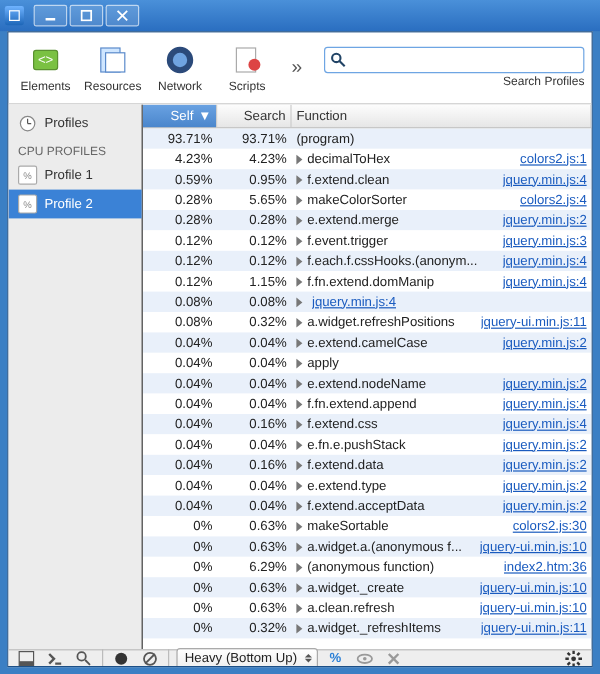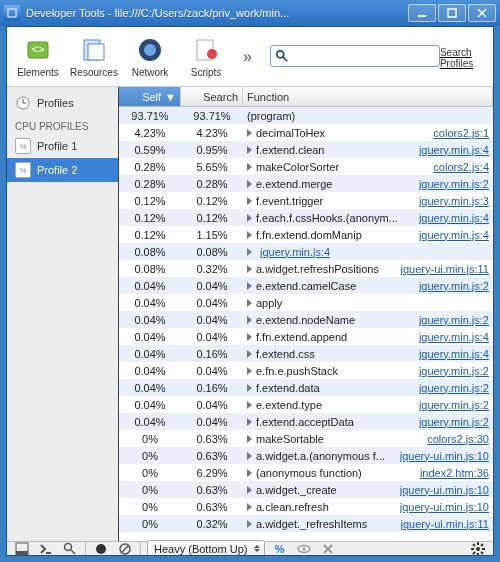--- a/index.html
+++ b/index.html
@@ -10,21 +10,21 @@
 .titlebar-icon svg { width:10px; height:10px; }
 .window-title { flex: 1; white-space: nowrap; overflow: hidden; text-overflow: ellipsis; text-shadow: 0 1px 0 rgba(0,0,0,.3); }
 .win-btn { width: 28px; height: 18px; margin-left: 2px; border: 1px solid rgba(255,255,255,.6); border-radius: 2px; background: rgba(255,255,255,.15); display:flex; align-items:center; justify-content:center; color:#fff; }
 .win-btn svg { width:10px; height:10px; }
 .content { flex: 1; margin: 0 6px 6px 6px; background: #fff; border: 1px solid #1c4f86; display:flex; flex-direction:column; overflow:hidden; }
 .toolbar { height: 60px; border-bottom: 1px solid #ccc; display: flex; align-items: center; padding: 4px 6px; gap: 6px; }
 .tabitem { width: 50px; display:flex; flex-direction:column; align-items:center; gap:2px; cursor:default; }
 .tabitem .ticon { width: 30px; height: 30px; border-radius:4px; display:flex; align-items:center; justify-content:center; }
 .tabitem span.lbl { font-size: 10px; color: #333; }
 .more { font-size: 16px; color: #555; padding: 0 6px; }
-.searchwrap { flex:1; margin-left: 6px; display:flex; flex-direction:row; align-items:flex-start;text-decoration:underline; }
+.searchwrap { flex:1; margin-left: 6px; display:flex; flex-direction:column; align-items:flex-end; }
 .searchbox { width: 100%; height: 22px; border: 1px solid #6ea5e3; border-radius: 3px; display:flex; align-items:center; padding:0 4px; background:#fff; }
 .searchbox svg { width:14px; height:14px; color:#246; }
 .searchbox input { border:none; outline:none; flex:1; margin-left:4px; font-size:11px; }
 .searchlabel { font-size: 10px; color:#333; margin-top:2px; }
 .main { flex:1; display:flex; overflow:hidden; }
 .sidebar { width: 112px; border-right: 1px solid #404040; background: #ececec; display:flex; flex-direction:column; padding-top:4px; }
 .side-item { display:flex; align-items:center; gap:6px; padding: 4px 8px; color:#333; }
 .side-item.sel { background: #3b82d6; color:#fff; }
 .side-sect { font-size:10px; color:#666; padding: 6px 8px 2px; }
 .table-area { flex:1; display:flex; flex-direction:column; overflow:hidden; }
@@ -32,21 +32,21 @@
 .thead .col { border-right:1px solid #ccc; display:flex; align-items:center; padding:0 4px; }
 .col-self { width: 62px; justify-content:flex-end; background:linear-gradient(#6aa2e2,#4a86cc); color:#fff; }
 .col-self .sort { margin-left:4px; }
 .col-total { width: 62px; justify-content:flex-end; }
 .col-fn { flex:1; }
 .tbody { flex:1; overflow-y:auto; overflow-x:hidden; }
 .row { height: 17px; display:flex; align-items:center; font-size:10.5px; }
 .row.odd { background:#fff; }
 .row.even { background:#e9f0fa; }
 .row .c { padding:0 4px; overflow:hidden; white-space:nowrap; text-overflow:ellipsis; }
-.row .c-self, .row .c-total { width:62px; text-align:center; color:#222; }
+.row .c-self, .row .c-total { width:62px; text-align:right; color:#222; }
 .row .c-fn { flex:1; display:flex; align-items:center; color:#222; min-width:0; }
 .row .c-fn .tri { width:0;height:0;border-top:4px solid transparent;border-bottom:4px solid transparent;border-left:5px solid #777; margin-right:4px; flex-shrink:0; }
 .row .c-fn .fname { flex:1; overflow:hidden; text-overflow:ellipsis; white-space:nowrap; }
 .row .c-fn .loc { color:#1a5bbf; text-decoration:underline; margin-left:4px; flex-shrink:0; max-width:95px; overflow:hidden; text-overflow:ellipsis; white-space:nowrap; }
 .statusbar { height: 14px; border-top:1px solid #bbb; background:#eee; display:flex; align-items:center; padding:0 6px; gap:6px; }
 .statusbar .sep { width:1px; height:16px; background:#bbb; }
 .sbtn { width:18px; height:18px; display:flex; align-items:center; justify-content:center; color:#555; border-radius:2px; }
 .sbtn svg { width:14px; height:14px; }
 .select { height:18px; border:1px solid #aaa; border-radius:3px; background:linear-gradient(#fff,#eee); padding:0 16px 0 6px; display:flex; align-items:center; position:relative; font-size:11px; color:#222; }
 .select .ar { position:absolute; right:4px; display:flex; flex-direction:column; gap:1px; }
@@ -62,21 +62,20 @@
 </head>
 <body>
 
 <div class="window">
   <div class="titlebar">
     <div class="titlebar-icon">
       <svg viewBox="0 0 10 10">
           <rect x="1" y="1" width="8" height="8" fill="none" stroke="#fff" stroke-width="1"></rect>
         </svg>
     </div>
-    <div class="window-title">Developer Tools - file:///C:/Users/zack/priv_work/min...</div>
     <div class="win-btn">
         <svg viewBox="0 0 10 10">
           <line x1="1" y1="8" x2="9" y2="8" stroke="#fff" stroke-width="2"></line>
         </svg>
       </div>
     <div class="win-btn">
         <svg viewBox="0 0 10 10">
           <rect x="1" y="1" width="8" height="8" fill="none" stroke="#fff" stroke-width="1.5"></rect>
         </svg>
       </div>

